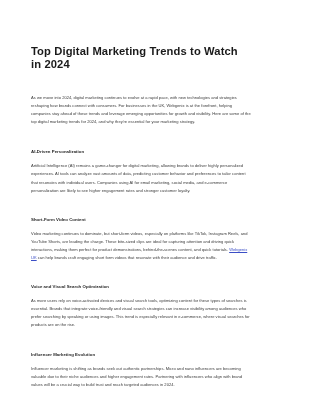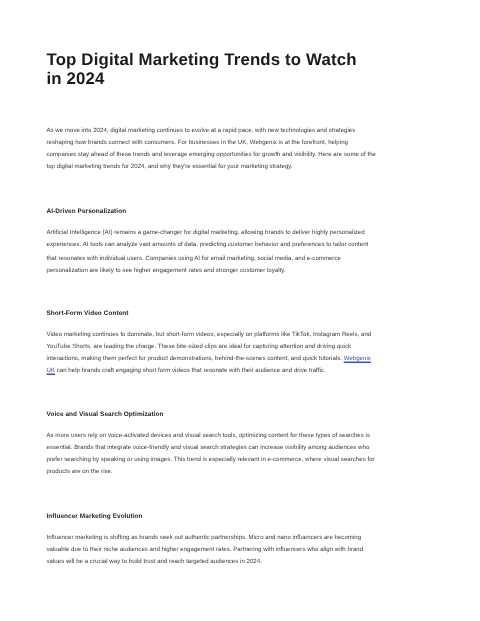--- a/index.html
+++ b/index.html
@@ -11,21 +11,21 @@
     height: 414px;
     background: #ffffff;
     font-family: "Liberation Sans", sans-serif;
     color: #222222;
     overflow: hidden;
   }
   .page {
     box-sizing: border-box;
     width: 281px;
     height: 414px;
-    padding: 34px 30px 0 31px;
+    padding: 45px 30px 0 31px;
     background: #ffffff;
   }
   .article-title {
     font-size: 11.2px;
     line-height: 13px;
     font-weight: bold;
     color: #1a1a1a;
     letter-spacing: 0.01em;
     margin: 0 0 23px 0;
   }

